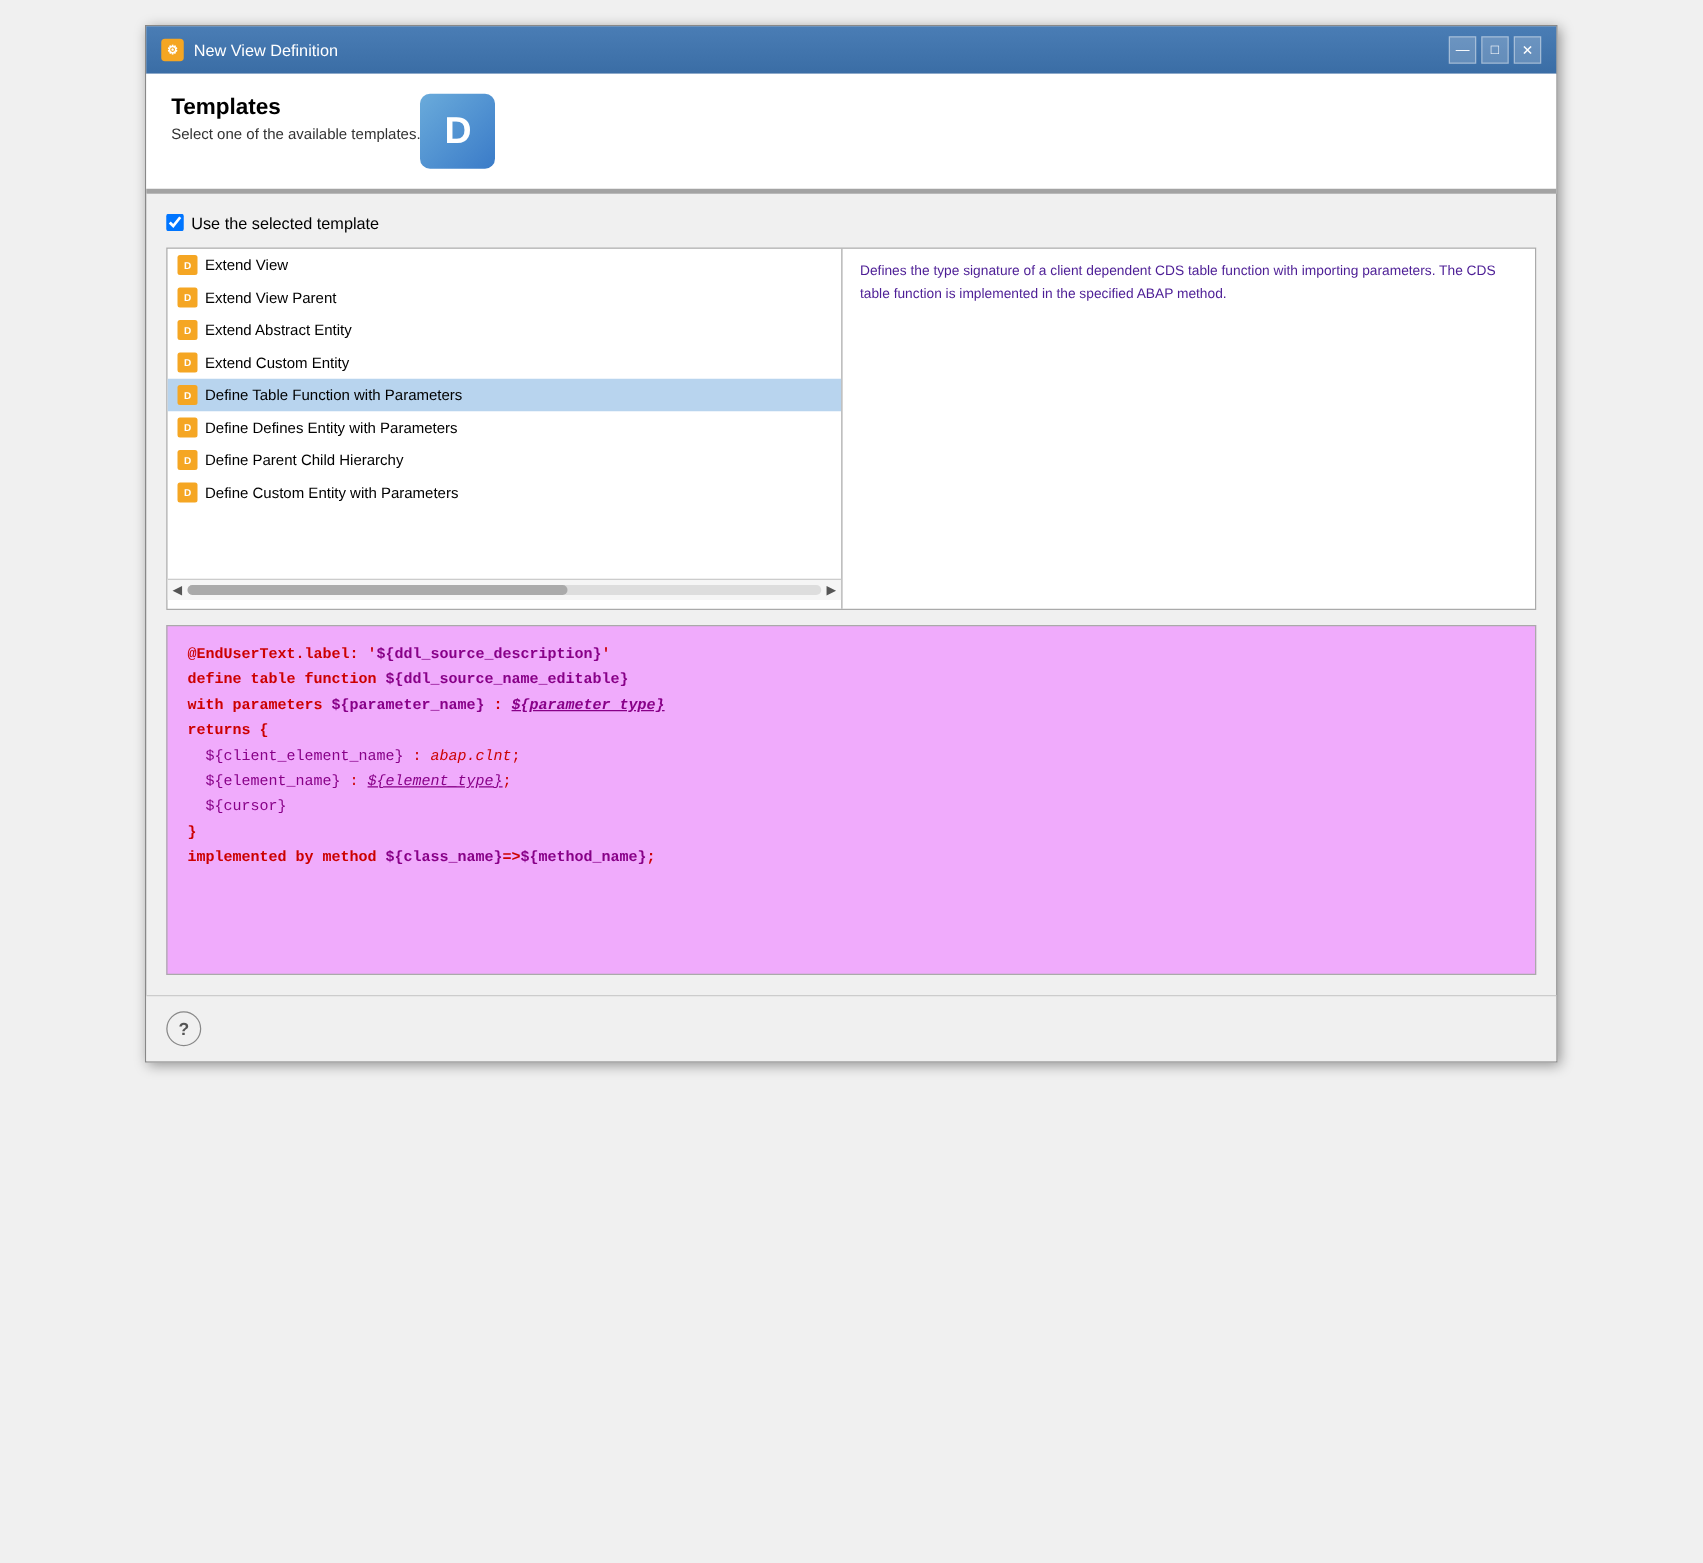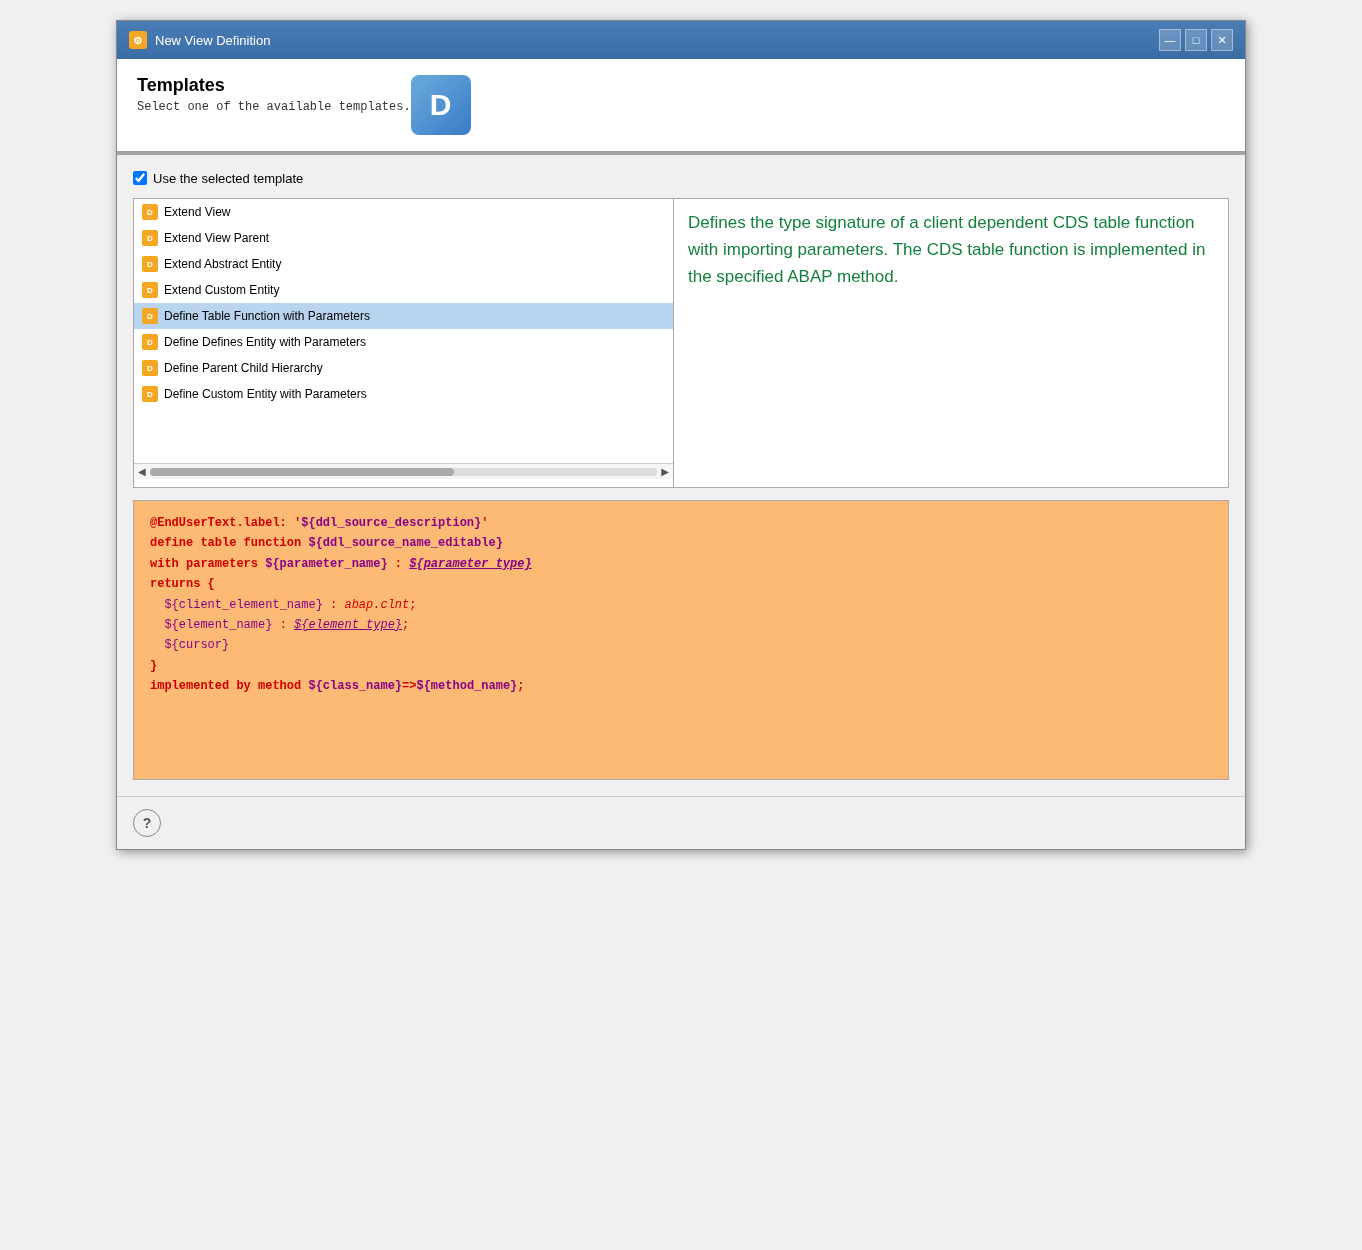--- a/index.html
+++ b/index.html
@@ -73,21 +73,20 @@
     }
     .header-text h2 {
       font-size: 18px;
       font-weight: bold;
       color: #000;
       margin-bottom: 4px;
     }
     .header-text p {
       font-size: 12px;
       color: #333;
-      font-family: Liberation Mono, monospace;
     }
     .header-icon {
       width: 60px;
       height: 60px;
       background: linear-gradient(135deg, #6aabdb, #3a7bc8);
       border-radius: 8px;
       display: flex;
       align-items: center;
       justify-content: center;
       color: white;
@@ -144,23 +143,23 @@
       align-items: center;
       justify-content: center;
       font-size: 8px;
       color: white;
       font-weight: bold;
       flex-shrink: 0;
     }
     .template-description {
       flex: 1;
       padding: 10px 14px;
-      font-size: 17px;
+      font-size: 11px;
       line-height: 1.6;
-      color: #15803d;
+      color: #4c1d95;
     }
     .horizontal-scroll-bar {
       display: flex;
       align-items: center;
       border-top: 1px solid #ccc;
       background: #f5f5f5;
       padding: 2px 4px;
       gap: 4px;
     }
     .h-scroll-arrow {
@@ -179,21 +178,21 @@
       position: absolute;
       left: 0;
       top: 0;
       width: 60%;
       height: 100%;
       background: #aaa;
       border-radius: 4px;
     }
     .code-area {
       border: 1px solid #aaa;
-      background: #fdba74;
+      background: #f0abfc;
       padding: 12px 16px;
       font-family: 'Courier New', monospace;
       font-size: 12px;
       line-height: 1.7;
       min-height: 280px;
       overflow: auto;
       color: #c00;
     }
     .code-area .keyword { color: #c00; font-weight: bold; }
     .code-area .variable { color: #880088; }

